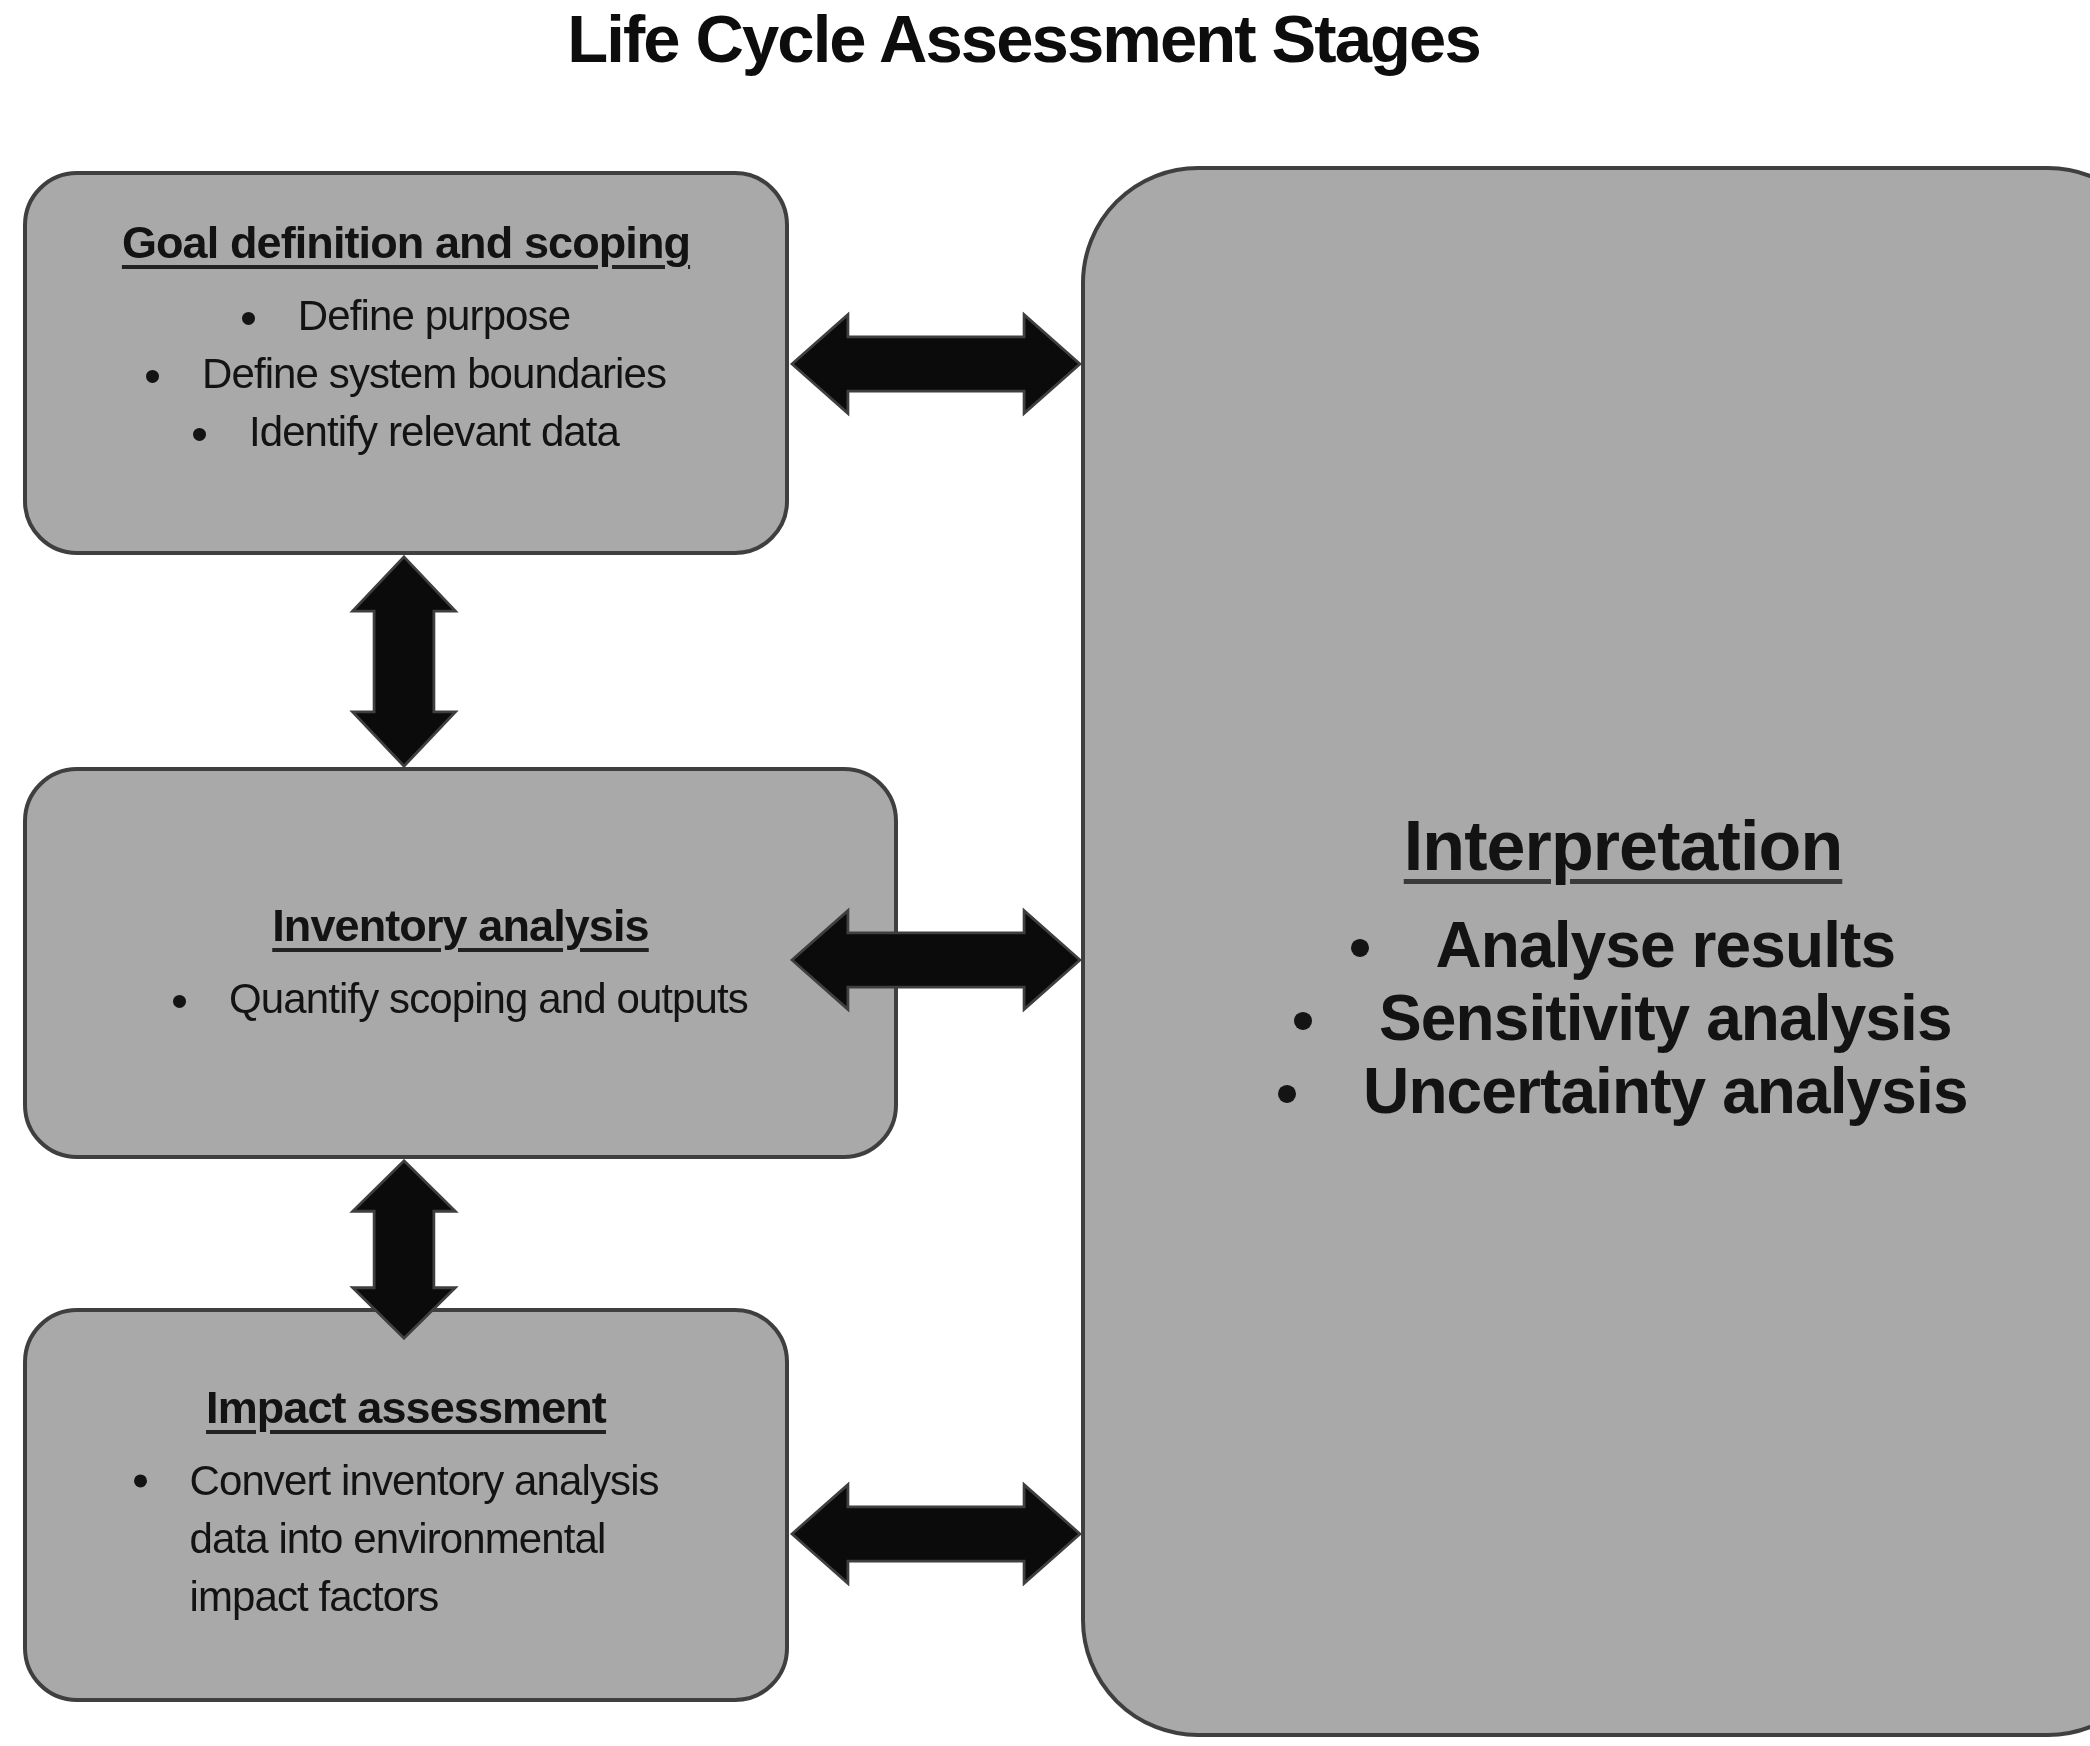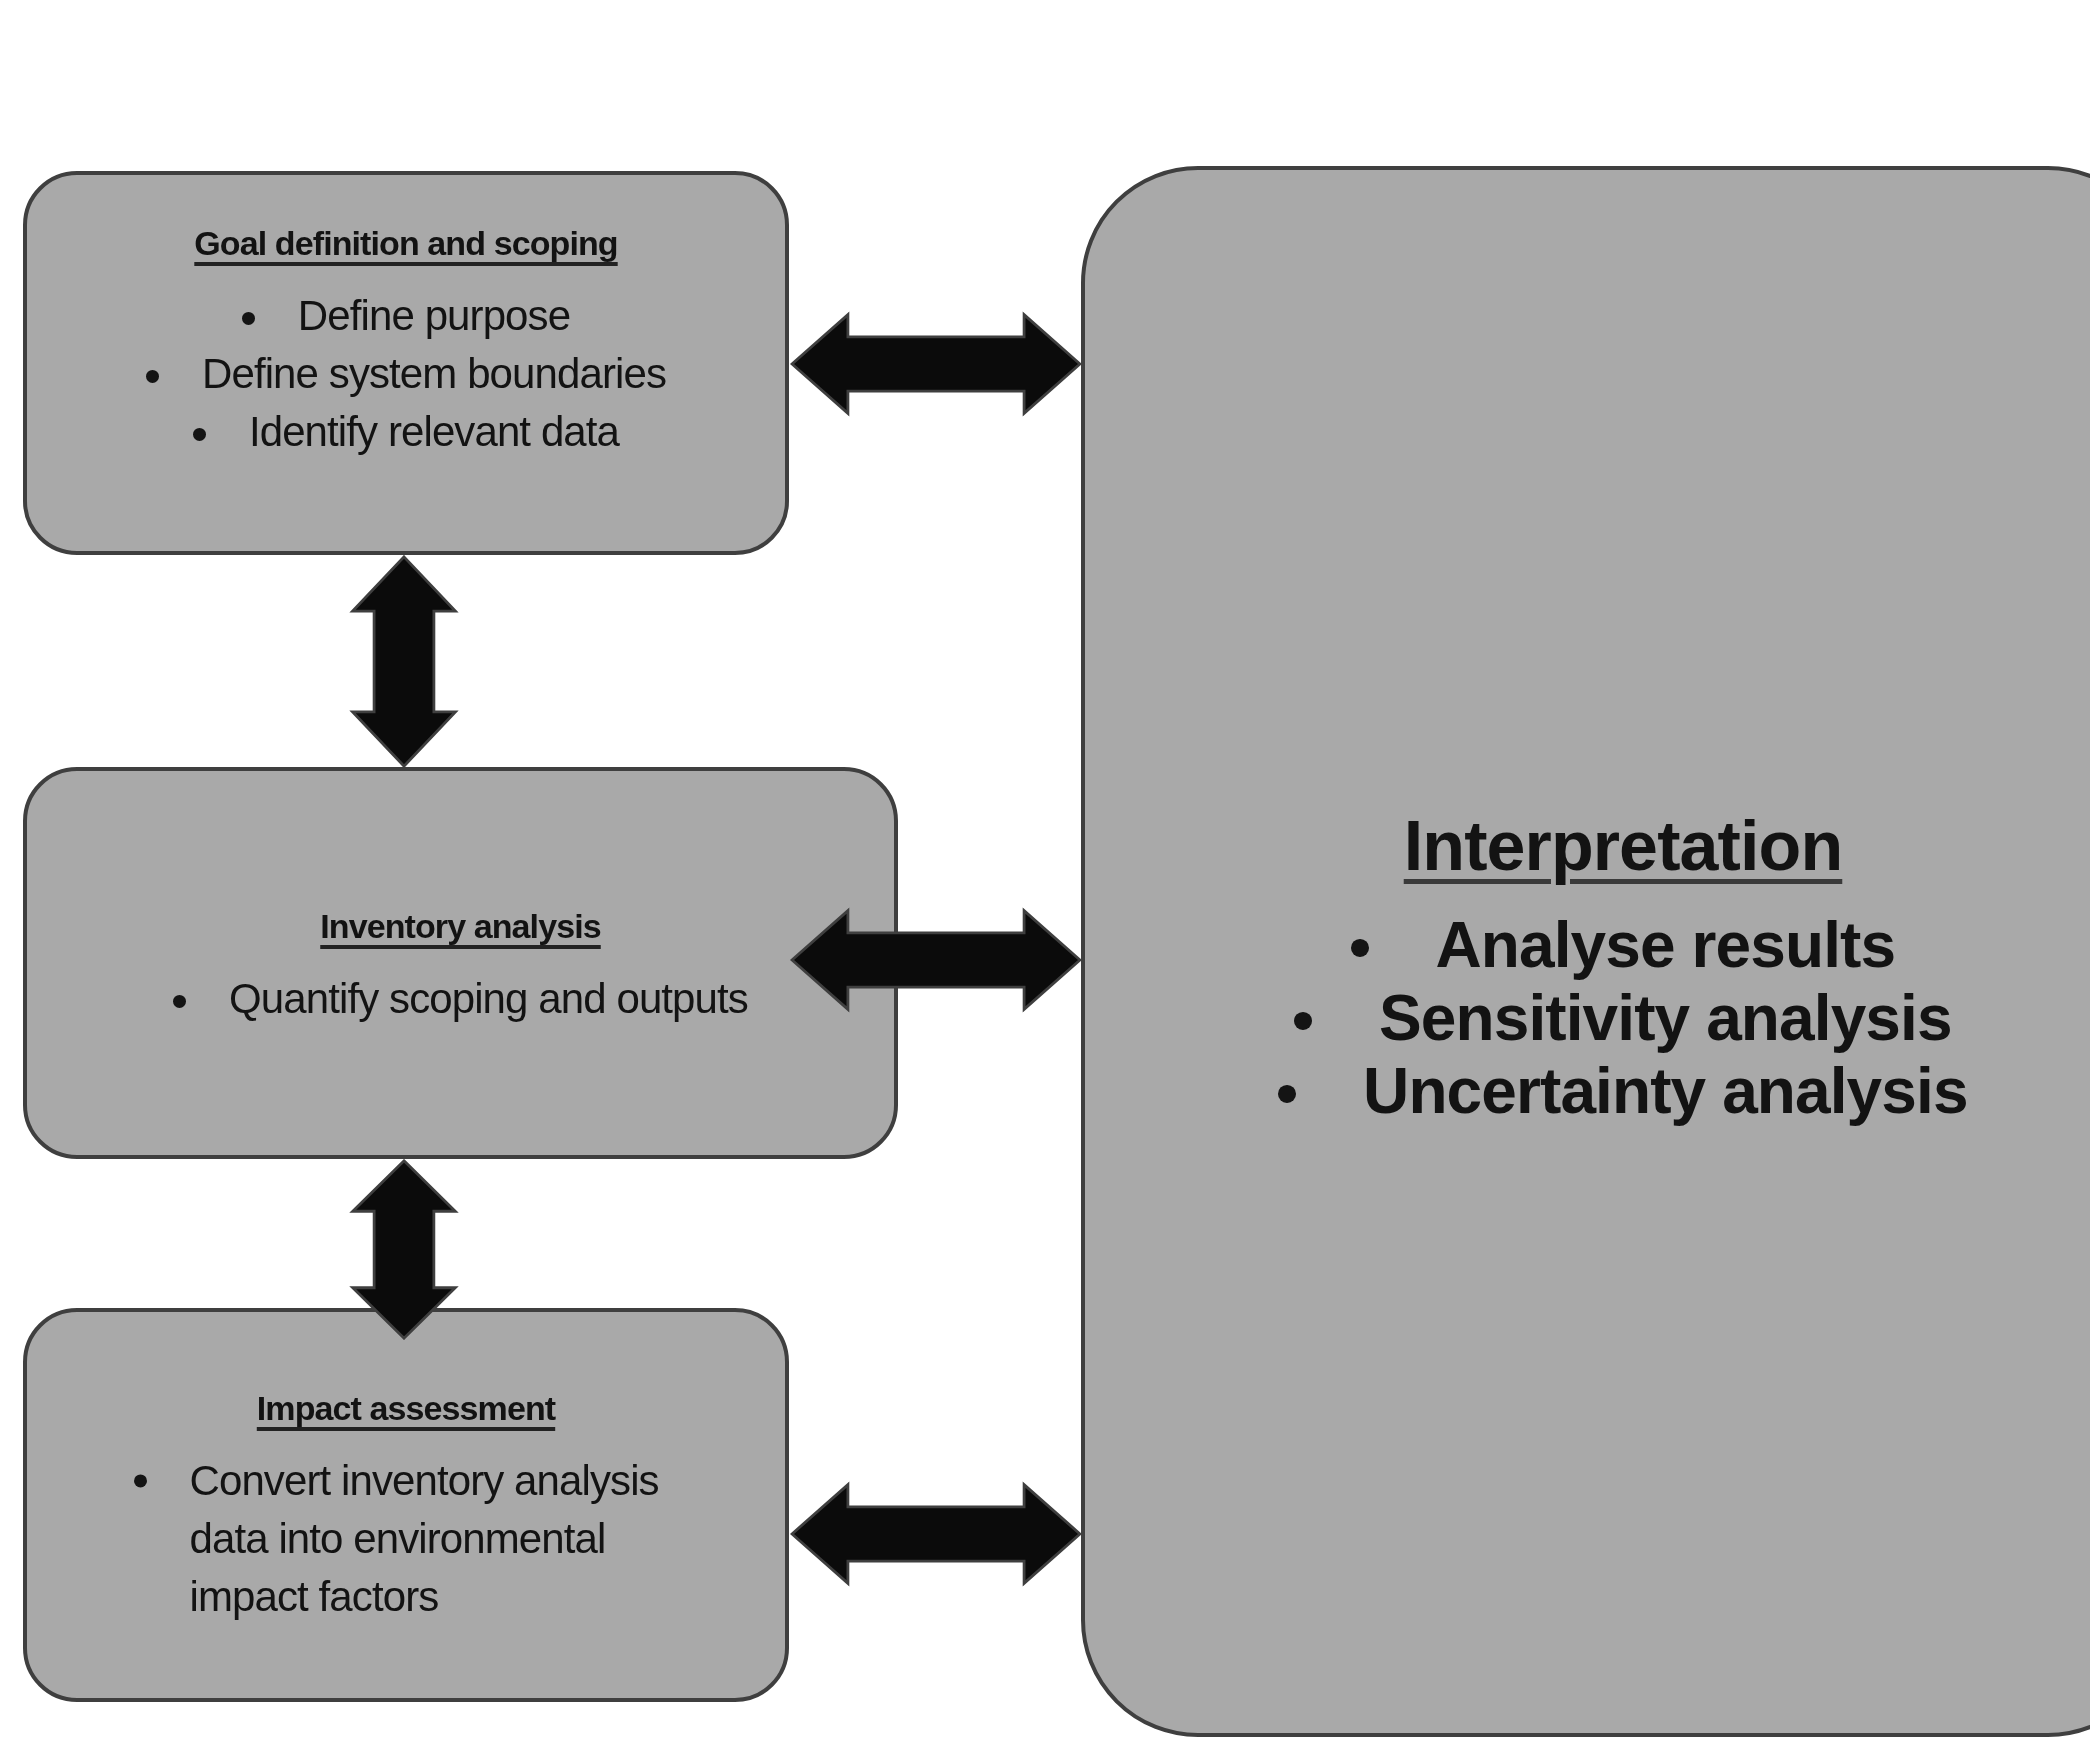--- a/index.html
+++ b/index.html
@@ -57,21 +57,21 @@
     width: 1084px; height: 1571px;
     border-radius: 117px;
     display: flex;
     flex-direction: column;
     align-items: center;
     justify-content: center;
     padding-top: 28px;
     box-sizing: border-box;
   }
   .box-heading {
-    font-size: 34px;
+    font-size: 45px;
     font-weight: bold;
     letter-spacing: -0.9px;
     text-decoration: underline;
     text-decoration-thickness: 3.7px;
     text-underline-offset: 6.5px;
     text-decoration-color: #222222;
     margin-bottom: 15px;
     line-height: 58px;
   }
   .bullet-row {
@@ -133,20 +133,21 @@
   }
   .arrow svg {
     display: block;
   }
 </style>
 </head>
 <body>
 
 <div class="canvas">
 
+  <div class="diagram-title">Life Cycle Assessment Stages</div>
 
   <div class="stage-box box-goal">
     <div class="box-heading">Goal definition and scoping</div>
     <div class="bullet-row">
       <span class="bullet-dot"></span>
       <span class="bullet-text">Define purpose</span>
     </div>
     <div class="bullet-row">
       <span class="bullet-dot"></span>
       <span class="bullet-text">Define system boundaries</span>

